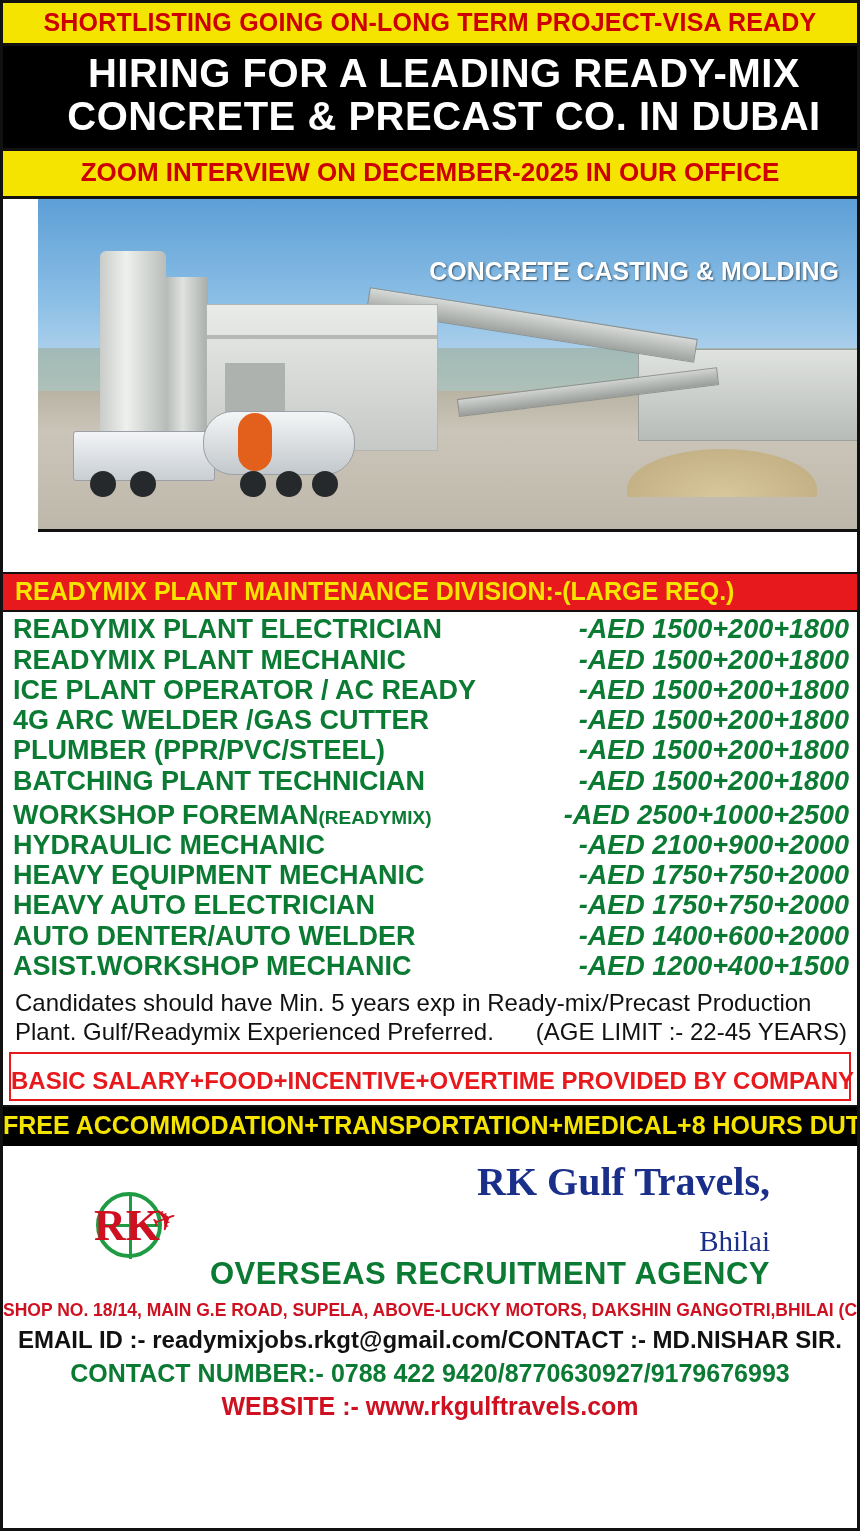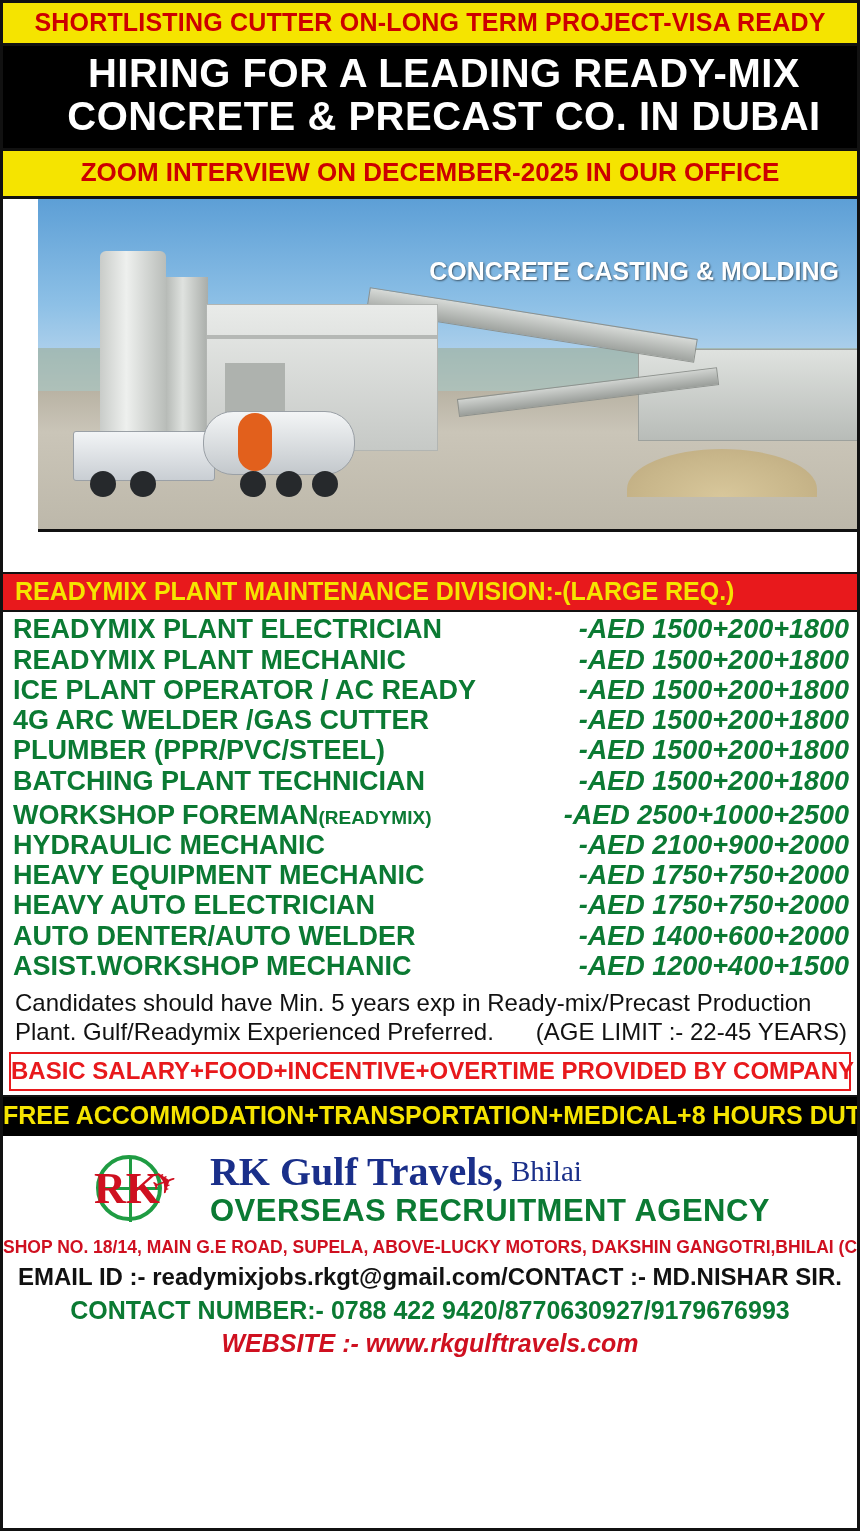--- a/index.html
+++ b/index.html
@@ -140,55 +140,55 @@
   }
   .note .line{display:flex;white-space:nowrap;}
   .note .grow{flex:1 1 auto;}
   .bar-red-outline{
     margin:2px 6px 4px 6px;
     border:2px solid #e8191c;
     color:#e8191c;
     font-weight:bold;
     font-size:24px;
     text-align:center;
-    padding:3px 0 4px 0;
+    padding:13px 0 4px 0;
     white-space:nowrap;
   }
   .bar-black{
     background:#000;color:#f5e400;
     font-weight:bold;font-size:25px;
     text-align:center;padding:4px 0 6px 0;
     border-top:2px solid #111;
     white-space:nowrap;
   }
   
   .footer{padding:6px 0 0 0;text-align:center;}
   .logo-row{display:flex;align-items:center;justify-content:center;gap:10px;margin-top:6px;}
   .logo-mark{position:relative;width:110px;height:78px;flex:0 0 auto;}
   .globe{position:absolute;left:6px;top:6px;width:66px;height:66px;border-radius:50%;
      border:4px solid #1f9c43;box-sizing:border-box;}
   .globe:before{content:"";position:absolute;left:29px;top:-1px;width:0;height:64px;border-left:3px solid #1f9c43;}
   .globe:after{content:"";position:absolute;left:-1px;top:28px;width:62px;height:0;border-top:3px solid #1f9c43;}
   .rk{position:absolute;left:4px;top:14px;font-size:44px;font-weight:bold;color:#cf1020;font-family:"Liberation Serif",serif;text-align:center;}
   .plane{position:absolute;left:62px;top:16px;font-size:30px;color:#cf1020;transform:rotate(-20deg);}
-  .brand{display:flex;align-items:center;gap:8px;}
+  .brand{display:flex;align-items:flex-end;gap:20px;flex-direction:column;}
   .brand .b1{font-family:"Liberation Serif",serif;font-size:40px;font-weight:bold;color:#1a2f8a;}
   .brand .b2{font-family:"Liberation Serif",serif;font-size:29px;color:#1a2f8a;}
   .agency{color:#0b7a33;font-weight:bold;font-size:31px;margin-top:-2px;letter-spacing:.5px;}
   .addr{color:#cf1020;font-weight:bold;font-size:17.5px;margin-top:8px;white-space:nowrap;}
   .email{color:#111;font-weight:bold;font-size:24px;margin-top:5px;white-space:nowrap;}
   .phone{color:#0b7a33;font-weight:bold;font-size:25px;margin-top:5px;white-space:nowrap;}
-  .web{color:#cf1020;font-weight:bold;font-size:25px;margin-top:4px;white-space:nowrap;font-style:italic;}
+  .web{color:#cf1020;font-weight:bold;font-size:25px;margin-top:4px;white-space:nowrap;}
 </style>
 </head>
 <body>
 
 <div class="poster">
 
-  <div class="banner-yellow">SHORTLISTING CUTTER ON-LONG TERM PROJECT-VISA READY</div>
+  <div class="banner-yellow">SHORTLISTING GOING ON-LONG TERM PROJECT-VISA READY</div>
 
   <div class="banner-black">
     <div>HIRING FOR A LEADING READY-MIX</div>
     <div>CONCRETE &amp; PRECAST CO. IN DUBAI</div>
   </div>
 
   <div class="banner-yellow2">ZOOM INTERVIEW ON DECEMBER-2025 IN OUR OFFICE</div>
 
   <div class="photo">
     <div class="sky"></div>

